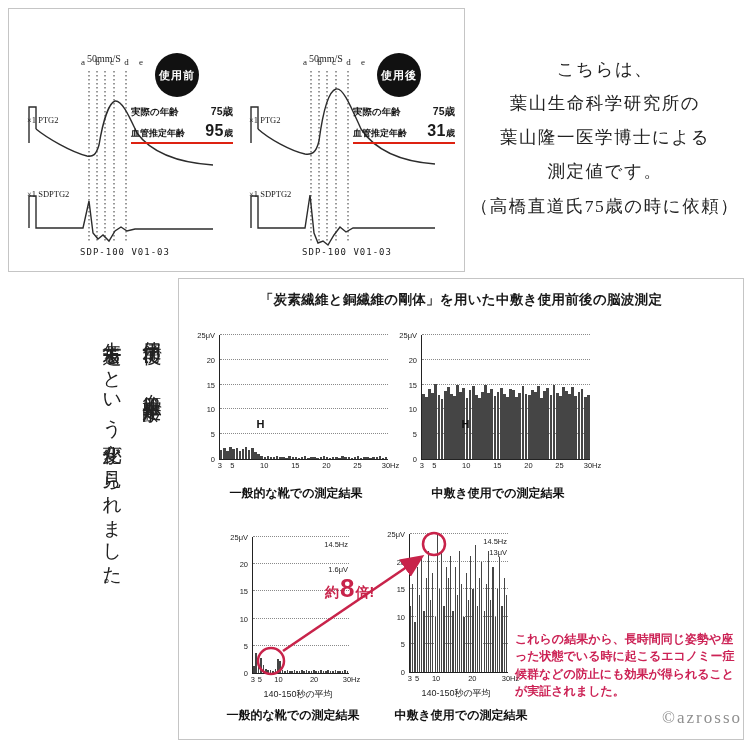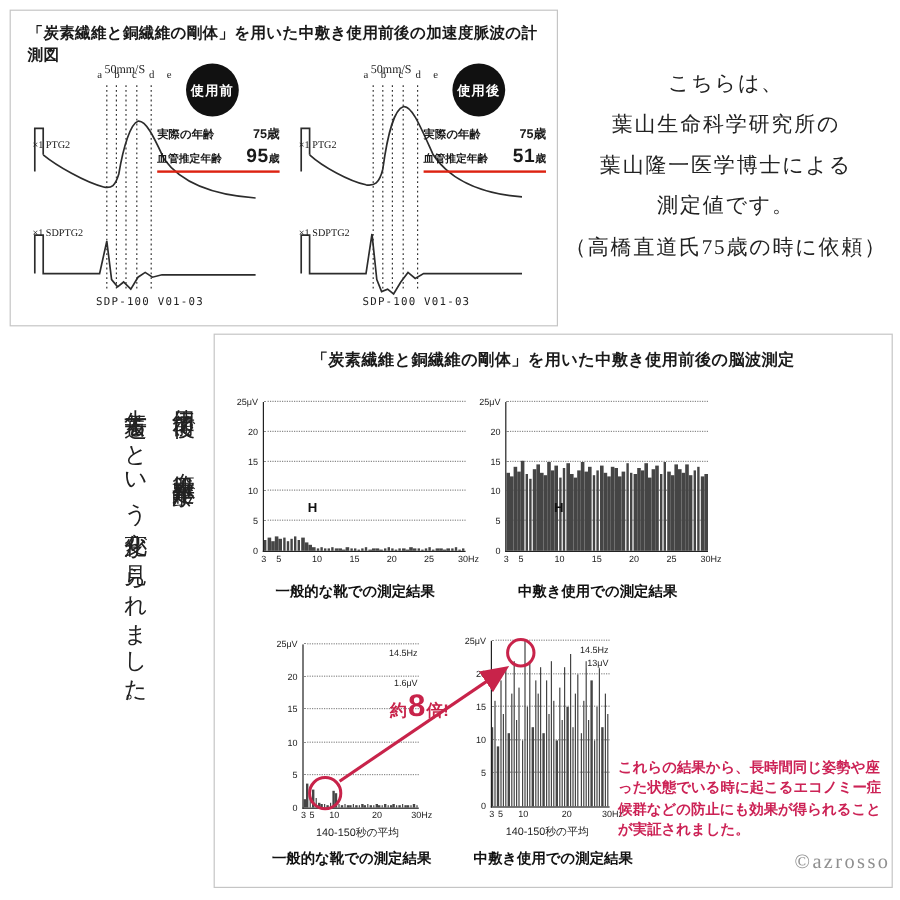--- a/index.html
+++ b/index.html
@@ -61,21 +61,20 @@
             padding:8px 10px;font-size:12px;font-weight:bold;line-height:1.5;color:#111;background:#fff;}
   .conclusion{left:336px;top:352px;width:226px;font-size:12px;font-weight:bold;line-height:1.45;color:#cc2255;}
 
   .watermark{left:630px;top:708px;width:112px;text-align:right;font-family:"Liberation Serif",serif;
              font-size:17px;color:#909090;letter-spacing:2px;}
 </style>
 </head>
 <body>
 
 <div class="abs pulse-box">
-  <div class="abs pulse-title">「炭素繊維と銅繊維の剛体」を用いた中敷き使用前後の加速度脈波の計測図</div>
 
   <div class="abs panel p1">
     <div class="abs speed">50mm/S</div>
     <div class="abs markers">a b c d e</div>
     <svg class="abs wave" viewBox="0 0 218 224">
       <g stroke="#333" stroke-width="1" stroke-dasharray="1.5,2.5">
         <line x1="74" y1="28" x2="74" y2="198"></line>
           <line x1="82" y1="28" x2="82" y2="198"></line>
         <line x1="90" y1="28" x2="90" y2="198"></line>
           <line x1="99" y1="28" x2="99" y2="198"></line>
@@ -124,21 +123,21 @@
     <div class="abs trace-label tl2">×1  SDPTG2</div>
     <div class="abs device">SDP-100  V01-03</div>
     <div class="abs badge">使用後</div>
     <div class="abs ages">
       <div class="age-row">
         <span>実際の年齢</span>
         <span class="val">75歳</span>
       </div>
       <div class="vessel-row">
         <span>血管推定年齢</span>
-        <span><span class="big">51</span><span>歳</span></span>
+        <span><span class="big">31</span><span>歳</span></span>
       </div>
     </div>
   </div>
 </div>
 
 <div class="abs rnote ml">こちらは、
 葉山生命科学研究所の
 葉山隆一医学博士による
 測定値です。
 （高橋直道氏75歳の時に依頼）</div>

